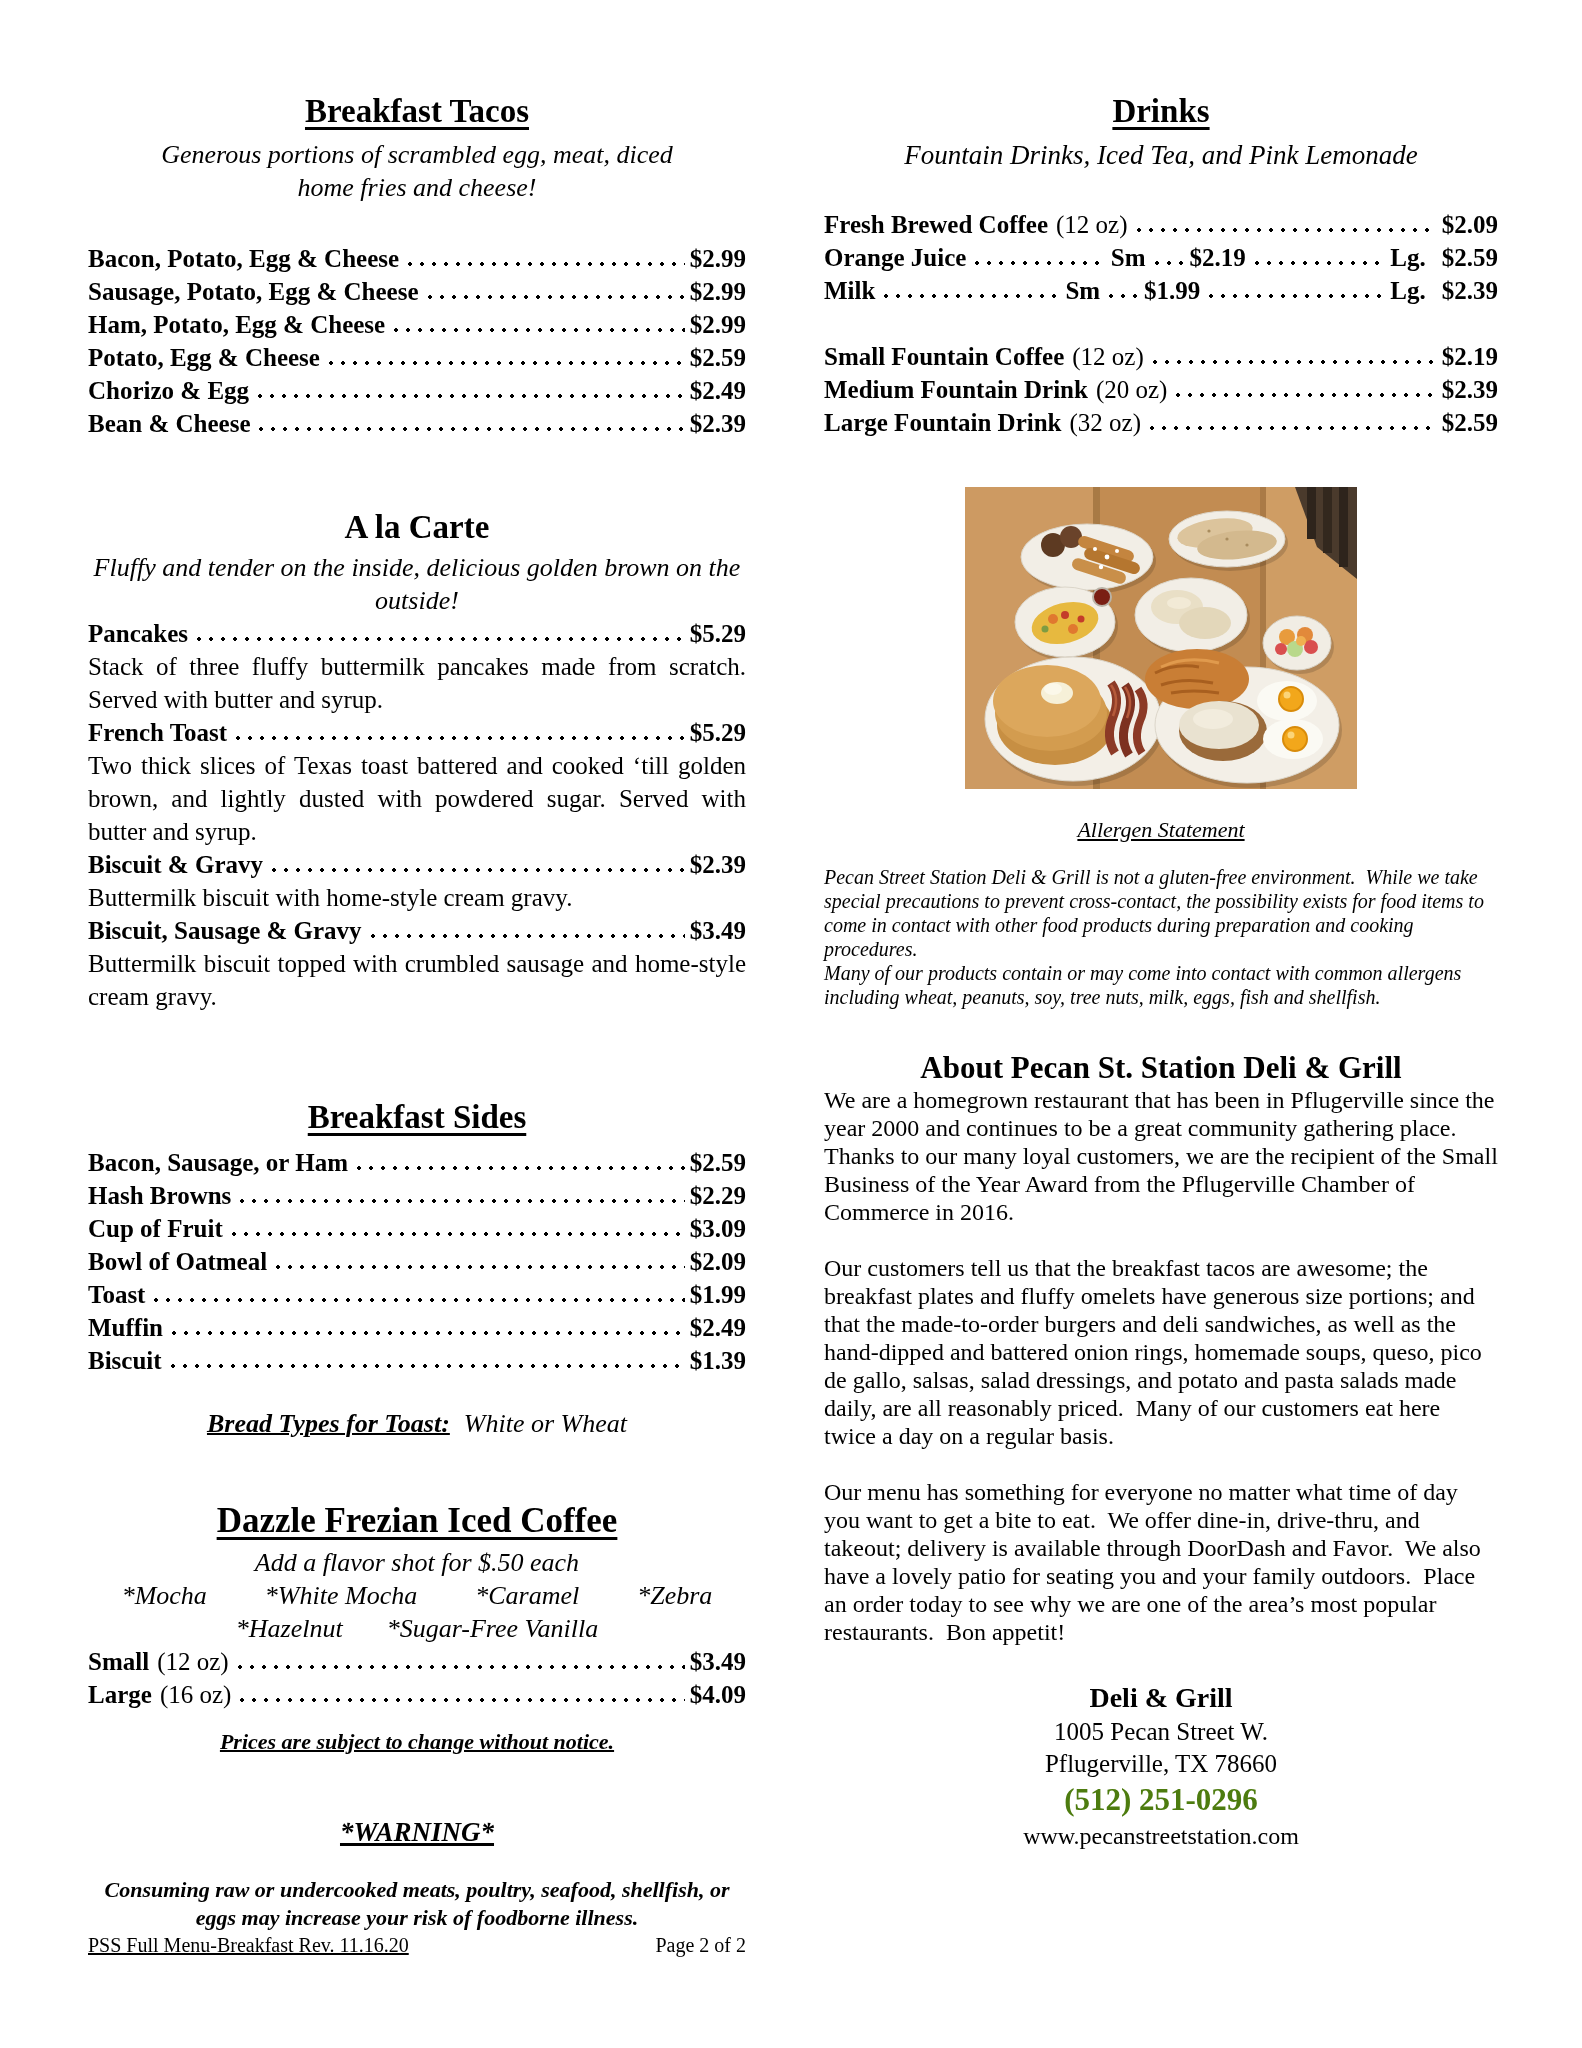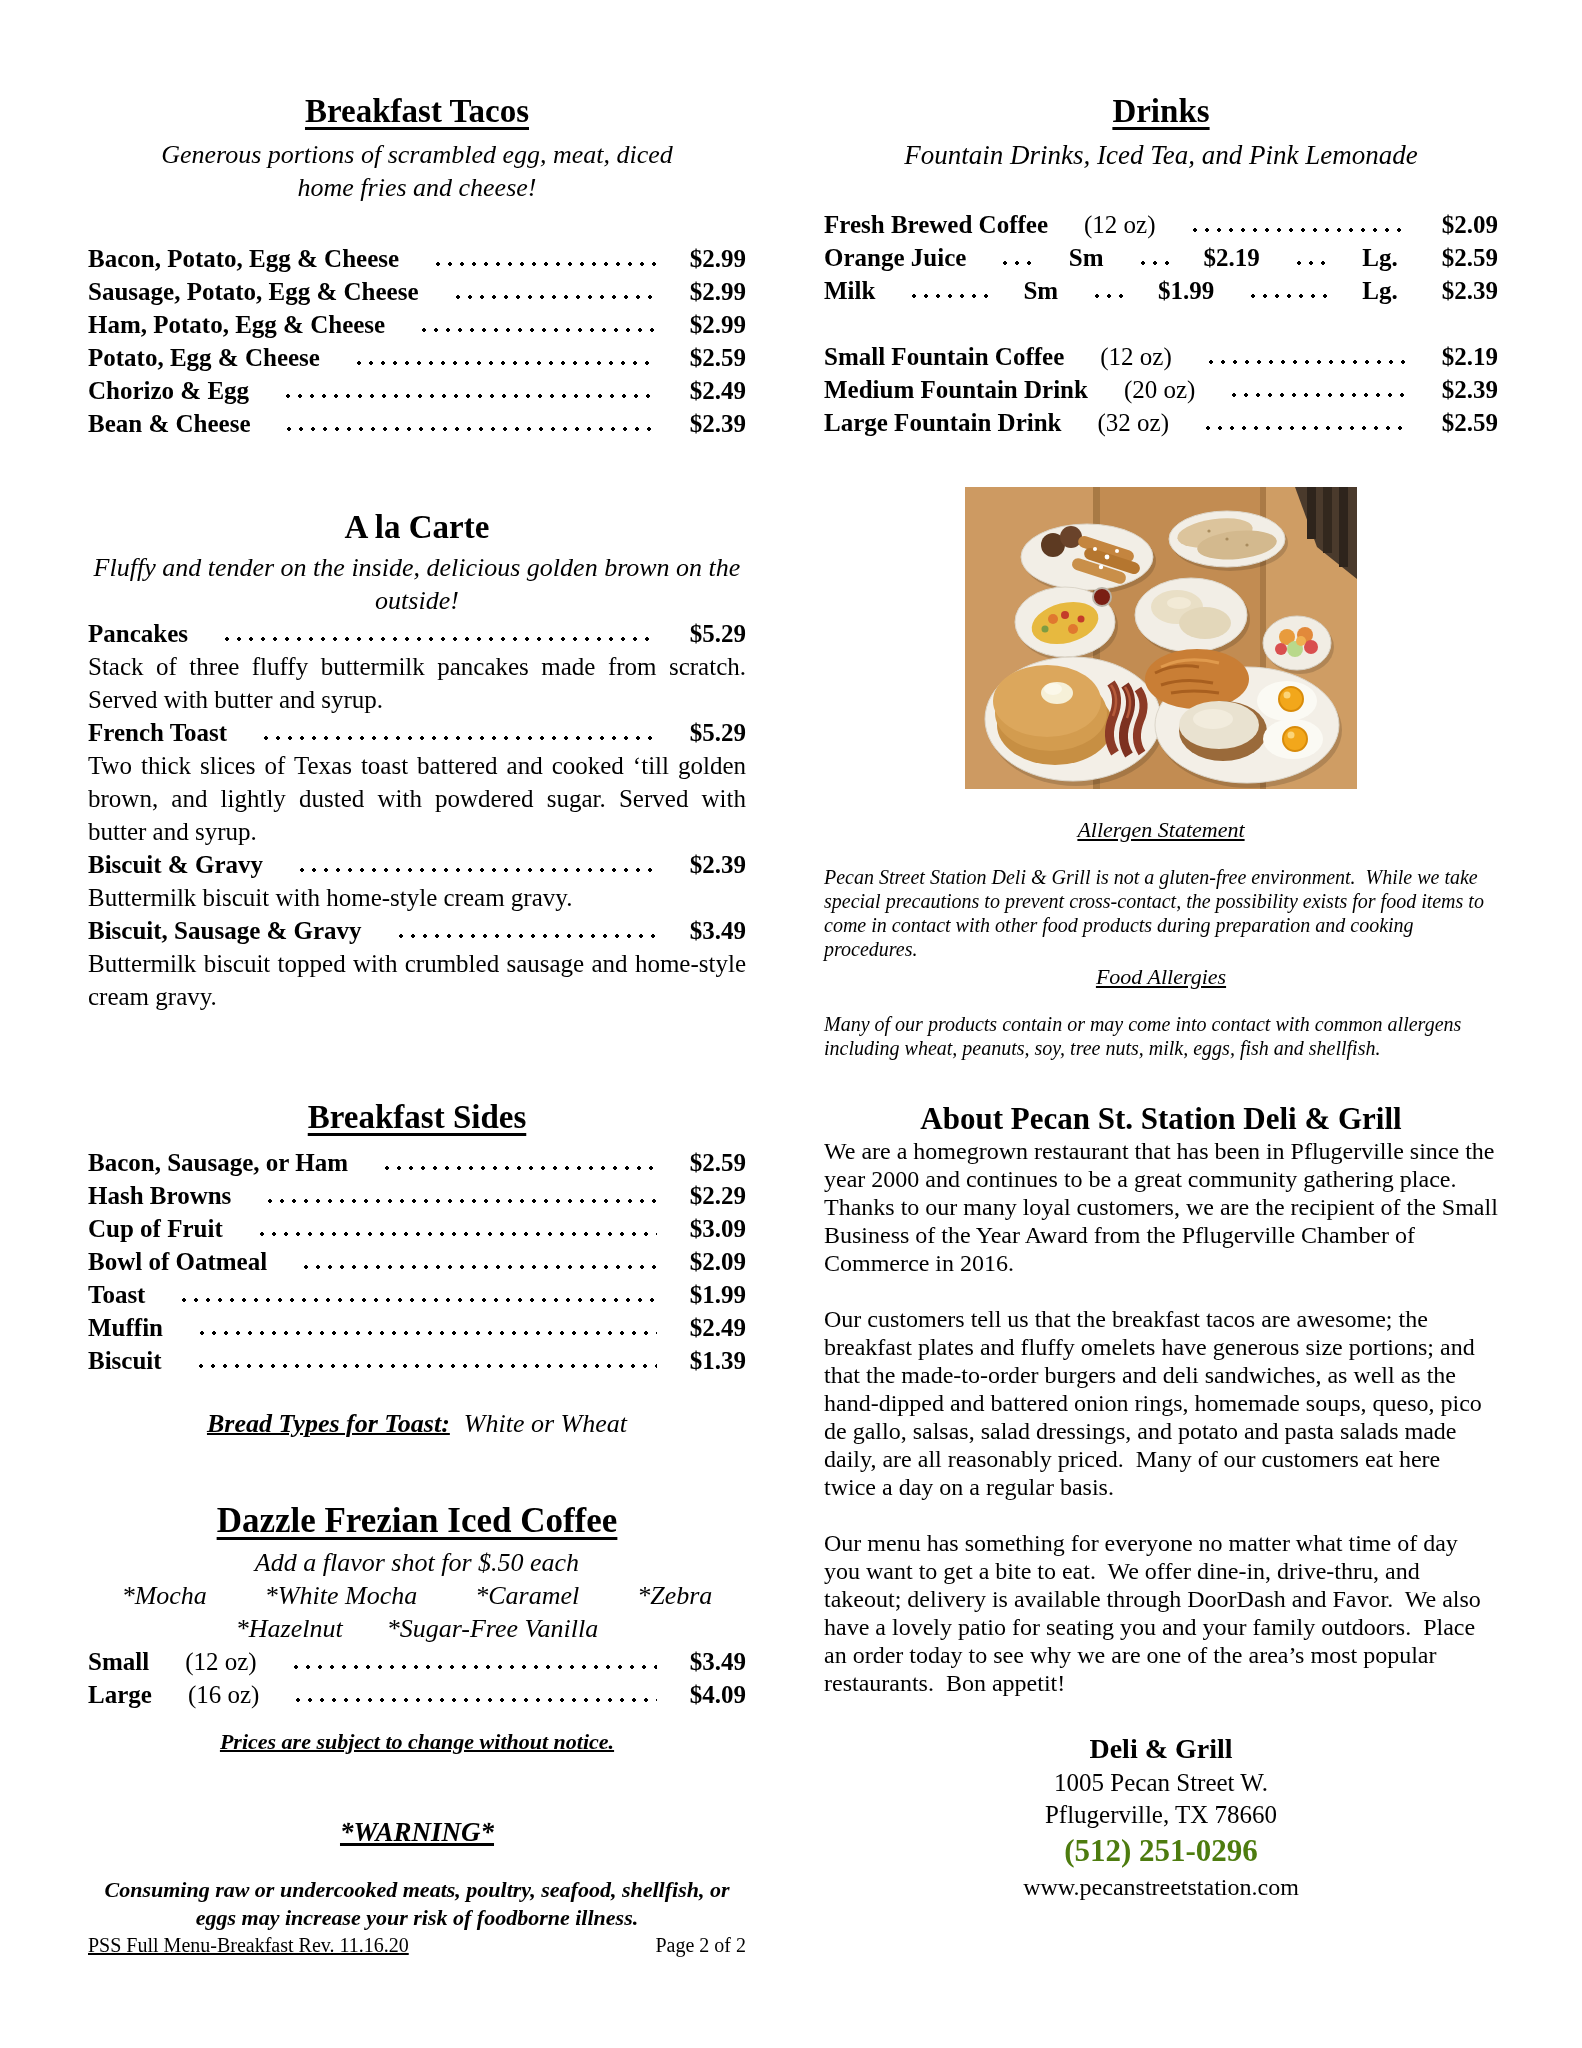--- a/index.html
+++ b/index.html
@@ -7,21 +7,21 @@
        font-family:"Liberation Serif", serif;color:#000;}
   .page{position:relative;width:1582px;height:2048px;background:#fff;}
   .cols{display:flex;padding:92px 84px 0 88px;gap:78px;}
   .col-left{width:658px;flex:none;}
   .col-right{width:674px;flex:none;}
 
   .h-section{font-size:33px;font-weight:bold;text-align:center;line-height:1.2;margin:0;}
   .u{text-decoration:underline;text-decoration-thickness:3px;text-underline-offset:5px;}
   .subtitle{font-style:italic;text-align:center;font-size:26px;line-height:1.27;margin:0;}
 
-  .mrow{display:flex;align-items:baseline;font-weight:bold;font-size:25px;line-height:33px;gap:28px;}
+  .mrow{display:flex;align-items:baseline;font-weight:bold;font-size:25px;line-height:33px;}
   .mrow .name{white-space:nowrap;}
   .mrow .unit{font-weight:normal;margin-left:8px;white-space:nowrap;}
   .leader{flex:1 1 auto;min-width:18px;align-self:stretch;margin:0 5px;
           background-image:radial-gradient(circle,#000 1.7px,rgba(0,0,0,0) 2.1px);
           background-size:12px 6px;background-repeat:repeat-x;
           background-position:left bottom 8px;}
   .leader.short{flex:0 0 34px;}
   .price{white-space:nowrap;}
   .price.end{margin-left:16px;}
 
@@ -398,21 +398,20 @@
           <ellipse cx="328" cy="252" rx="30" ry="20" fill="#fbfaf4"></ellipse>
           <circle cx="326" cy="212" r="12" fill="#f2a71b" stroke="#d98c0a" stroke-width="2"></circle>
           <circle cx="330" cy="252" r="12" fill="#f2a71b" stroke="#d98c0a" stroke-width="2"></circle>
           <circle cx="322" cy="208" r="3.5" fill="#fbd579"></circle>
           <circle cx="326" cy="248" r="3.5" fill="#fbd579"></circle>
         </svg>
       </div>
 
       <p class="allergen-title" style="margin-top:28px;">Allergen Statement</p>
       <p class="allergen-text">Pecan Street Station Deli &amp; Grill is not a gluten-free environment.  While we take special precautions to prevent cross-contact, the possibility exists for food items to come in contact with other food products during preparation and cooking procedures.</p>
-      <p class="allergen-title" style="margin-top:3px;">Food Allergies</p>
       <p class="allergen-text">Many of our products contain or may come into contact with common allergens including wheat, peanuts, soy, tree nuts, milk, eggs, fish and shellfish.</p>
 
       <h2 class="about-title" style="margin-top:40px;">About Pecan St. Station Deli &amp; Grill</h2>
       <p class="para">We are a homegrown restaurant that has been in Pflugerville since the year 2000 and continues to be a great community gathering place.  Thanks to our many loyal customers, we are the recipient of the Small Business of the Year Award from the Pflugerville Chamber of Commerce in 2016.</p>
       <p class="para" style="margin-top:28px;">Our customers tell us that the breakfast tacos are awesome; the breakfast plates and fluffy omelets have generous size portions; and that the made-to-order burgers and deli sandwiches, as well as the hand-dipped and battered onion rings, homemade soups, queso, pico de gallo, salsas, salad dressings, and potato and pasta salads made daily, are all reasonably priced.  Many of our customers eat here twice a day on a regular basis.</p>
       <p class="para" style="margin-top:28px;">Our menu has something for everyone no matter what time of day you want to get a bite to eat.  We offer dine-in, drive-thru, and takeout; delivery is available through DoorDash and Favor.  We also have a lovely patio for seating you and your family outdoors.  Place an order today to see why we are one of the area’s most popular restaurants.  Bon appetit!</p>
 
       <div class="contact">
         <div class="cname">Deli &amp; Grill</div>
         <div class="caddr">1005 Pecan Street W.</div>

